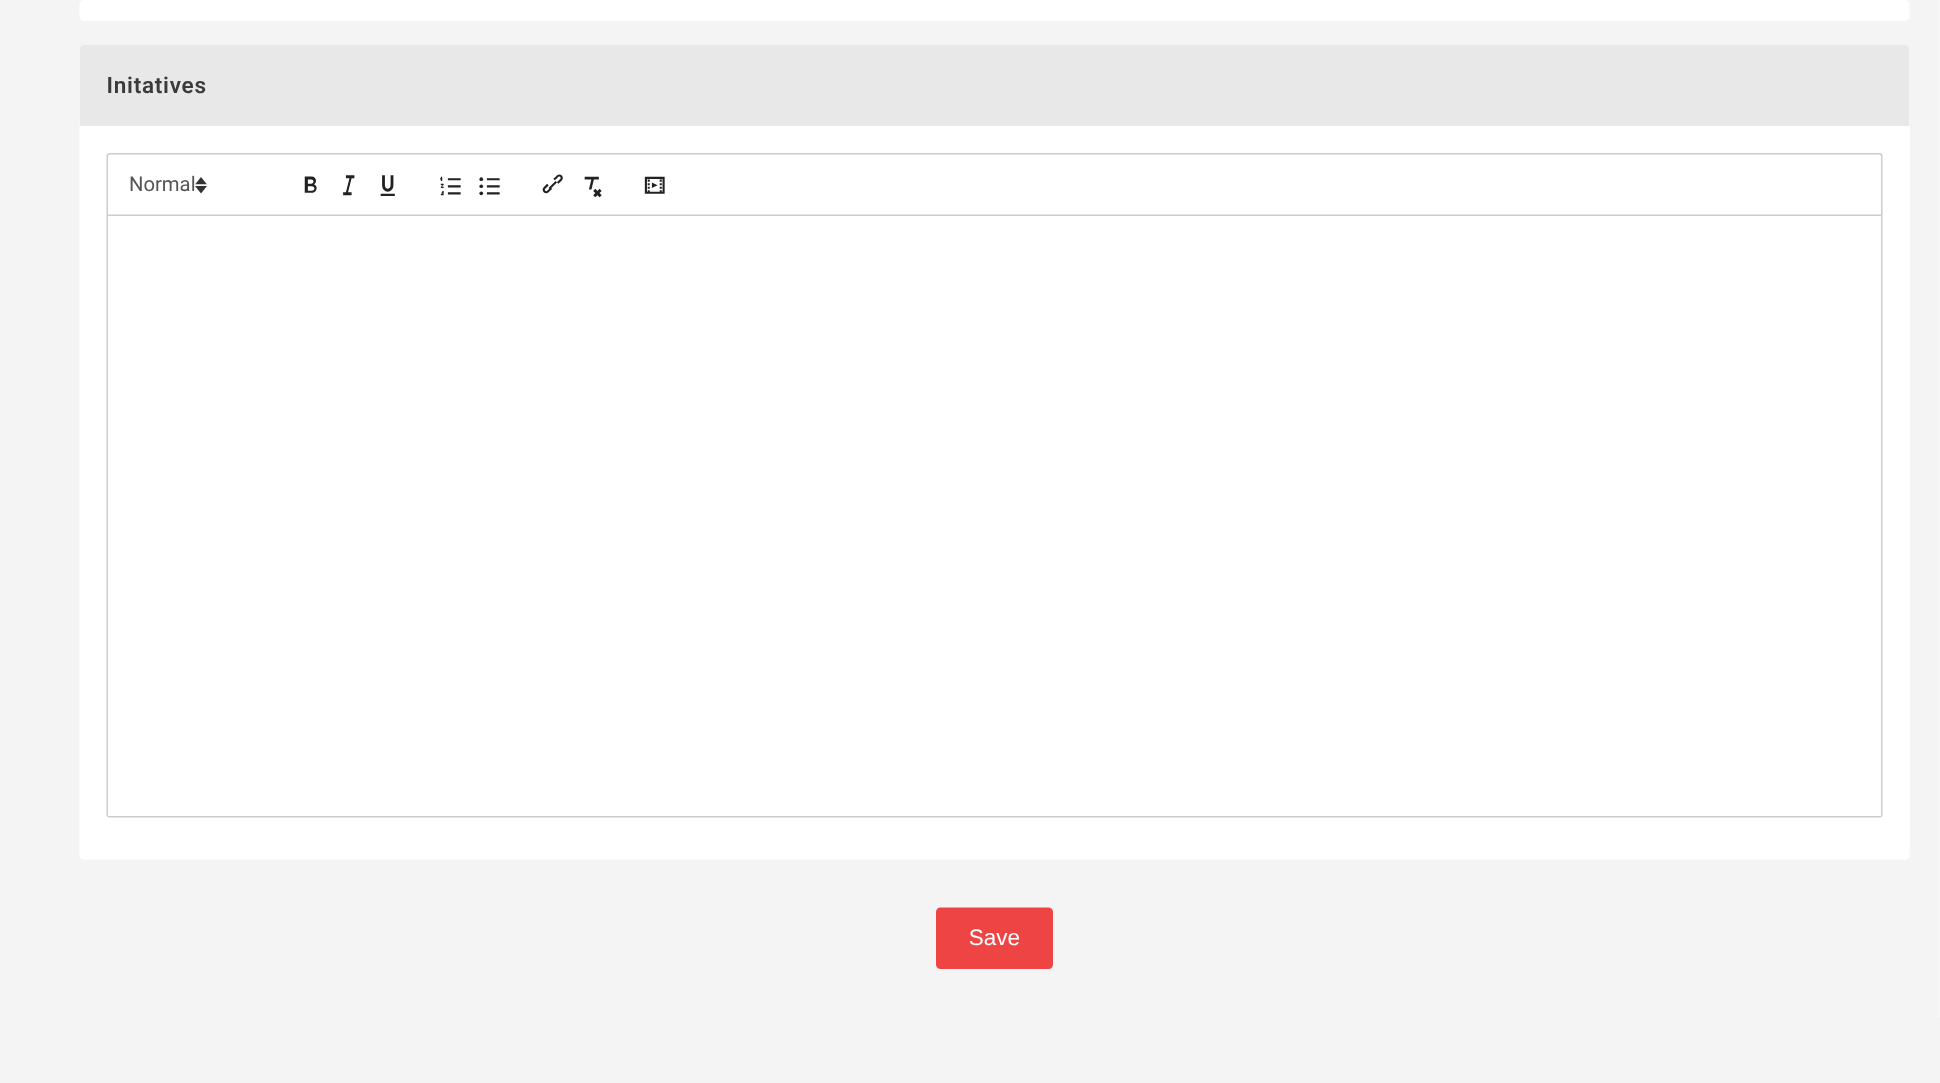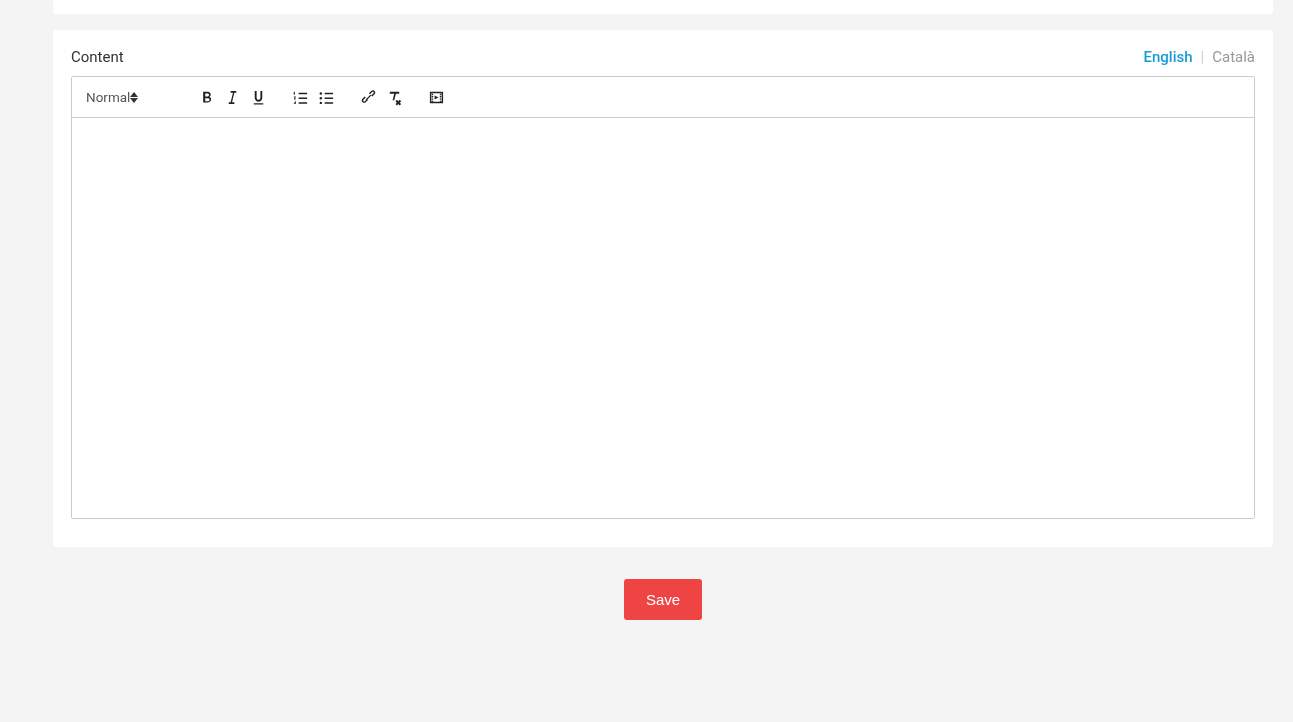--- a/index.html
+++ b/index.html
@@ -141,29 +141,24 @@
       cursor: pointer;
     }
   </style>
 </head>
 <body>
 
 <div class="page-container">
   <div class="top-card"></div>
 
   <div class="card">
+    <div class="card-header">
+      <span>Initatives</span>
+    </div>
     <div class="card-body">
-      <div class="content-header">
-        <div class="content-label">Content</div>
-        <div class="lang-tabs">
-          <span class="lang-tab active">English</span>
-          <span class="lang-separator">|</span>
-          <span class="lang-tab inactive">Català</span>
-        </div>
-      </div>
 
       <div class="editor-wrapper">
         <div class="editor-toolbar">
 
           <div class="tool-group">
             <div class="format-select">
               <span class="format-select-label">Normal</span>
               <span class="format-select-arrows">
                 <svg width="8" height="5" viewBox="0 0 8 5">
                     <path d="M0 5 L4 0 L8 5 Z" fill="#333"></path>

